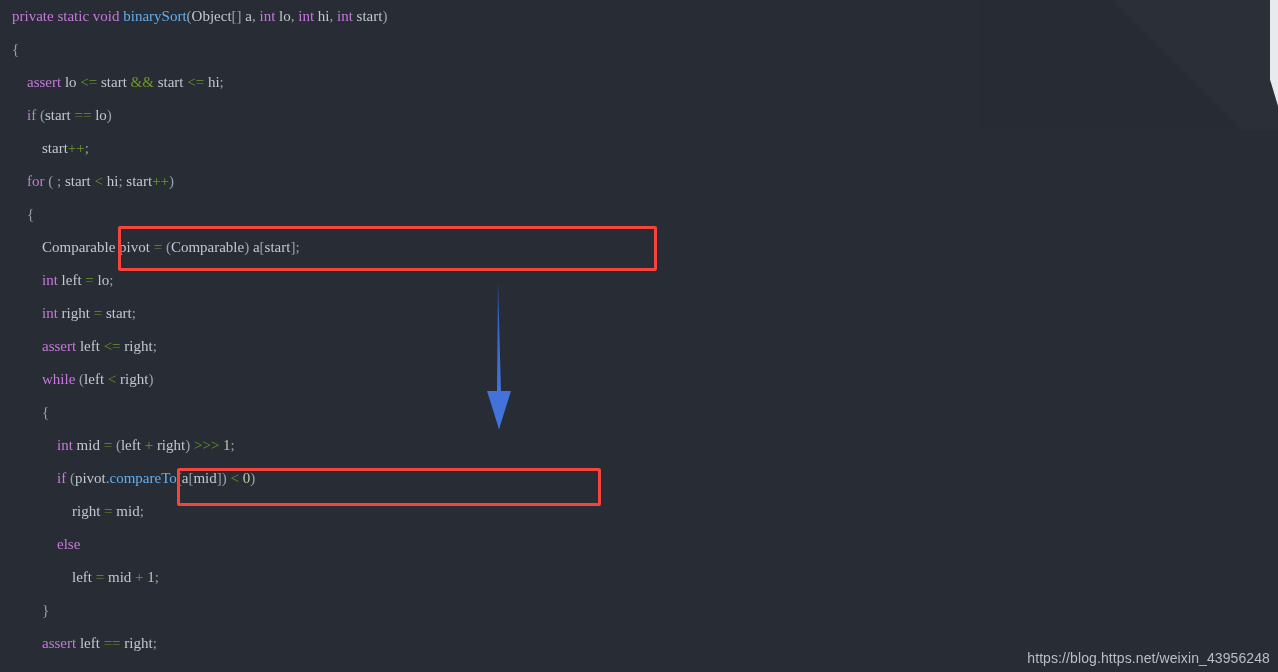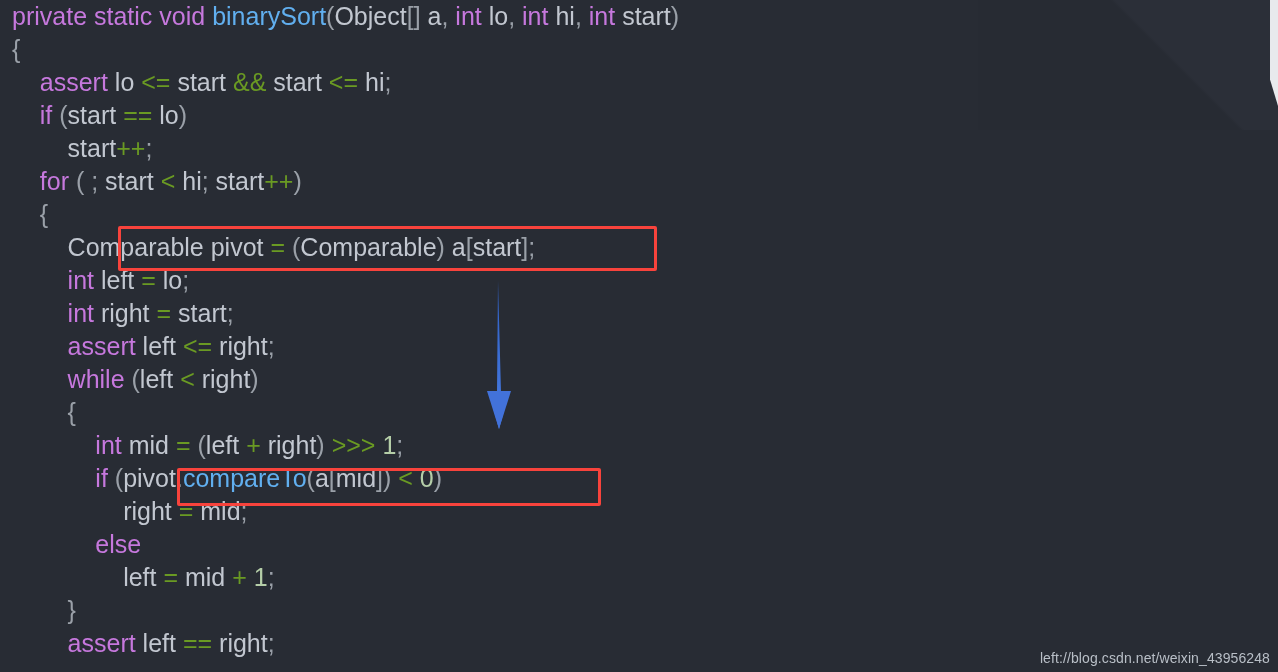--- a/index.html
+++ b/index.html
@@ -38,22 +38,22 @@
     width: 8px;
     height: 106px;
     background: #e8eaed;
     clip-path: polygon(0 0, 100% 0, 100% 100%, 0 75%);
   }
   #code {
     position: absolute;
     left: 0;
     top: 0;
     width: 1278px;
-    font-family: Liberation Sans, sans-serif;
-    font-size: 25px;
+    font-family: Liberation Serif, serif;
+    font-size: 15px;
     line-height: 33px;
     white-space: pre;
     color: #c2c7d0;
   }
   .line {
     height: 33px;
     padding-left: 12px;
     white-space: pre;
   }
   .kw   { color: #c678dd; }   
@@ -114,15 +114,15 @@
       <linearGradient id="arrowgrad" x1="0" y1="0" x2="0" y2="1">
         <stop offset="0%" stop-color="#2f5fc4"></stop>
         <stop offset="55%" stop-color="#3c6fd6"></stop>
         <stop offset="100%" stop-color="#4a7de3"></stop>
       </linearGradient>
     </defs>
     <polygon points="21,0 24,112 32,112 22,148 12,112 20,112" fill="url(#arrowgrad)"></polygon>
     <polygon points="22,148 10,110 34,110" fill="#4272da"></polygon>
   </svg>
 
-  <div id="watermark">left://blog.csdn.net/weixin_43956248</div>
+  <div id="watermark">https://blog.https.net/weixin_43956248</div>
 
 </div>
 
 </body></html>

